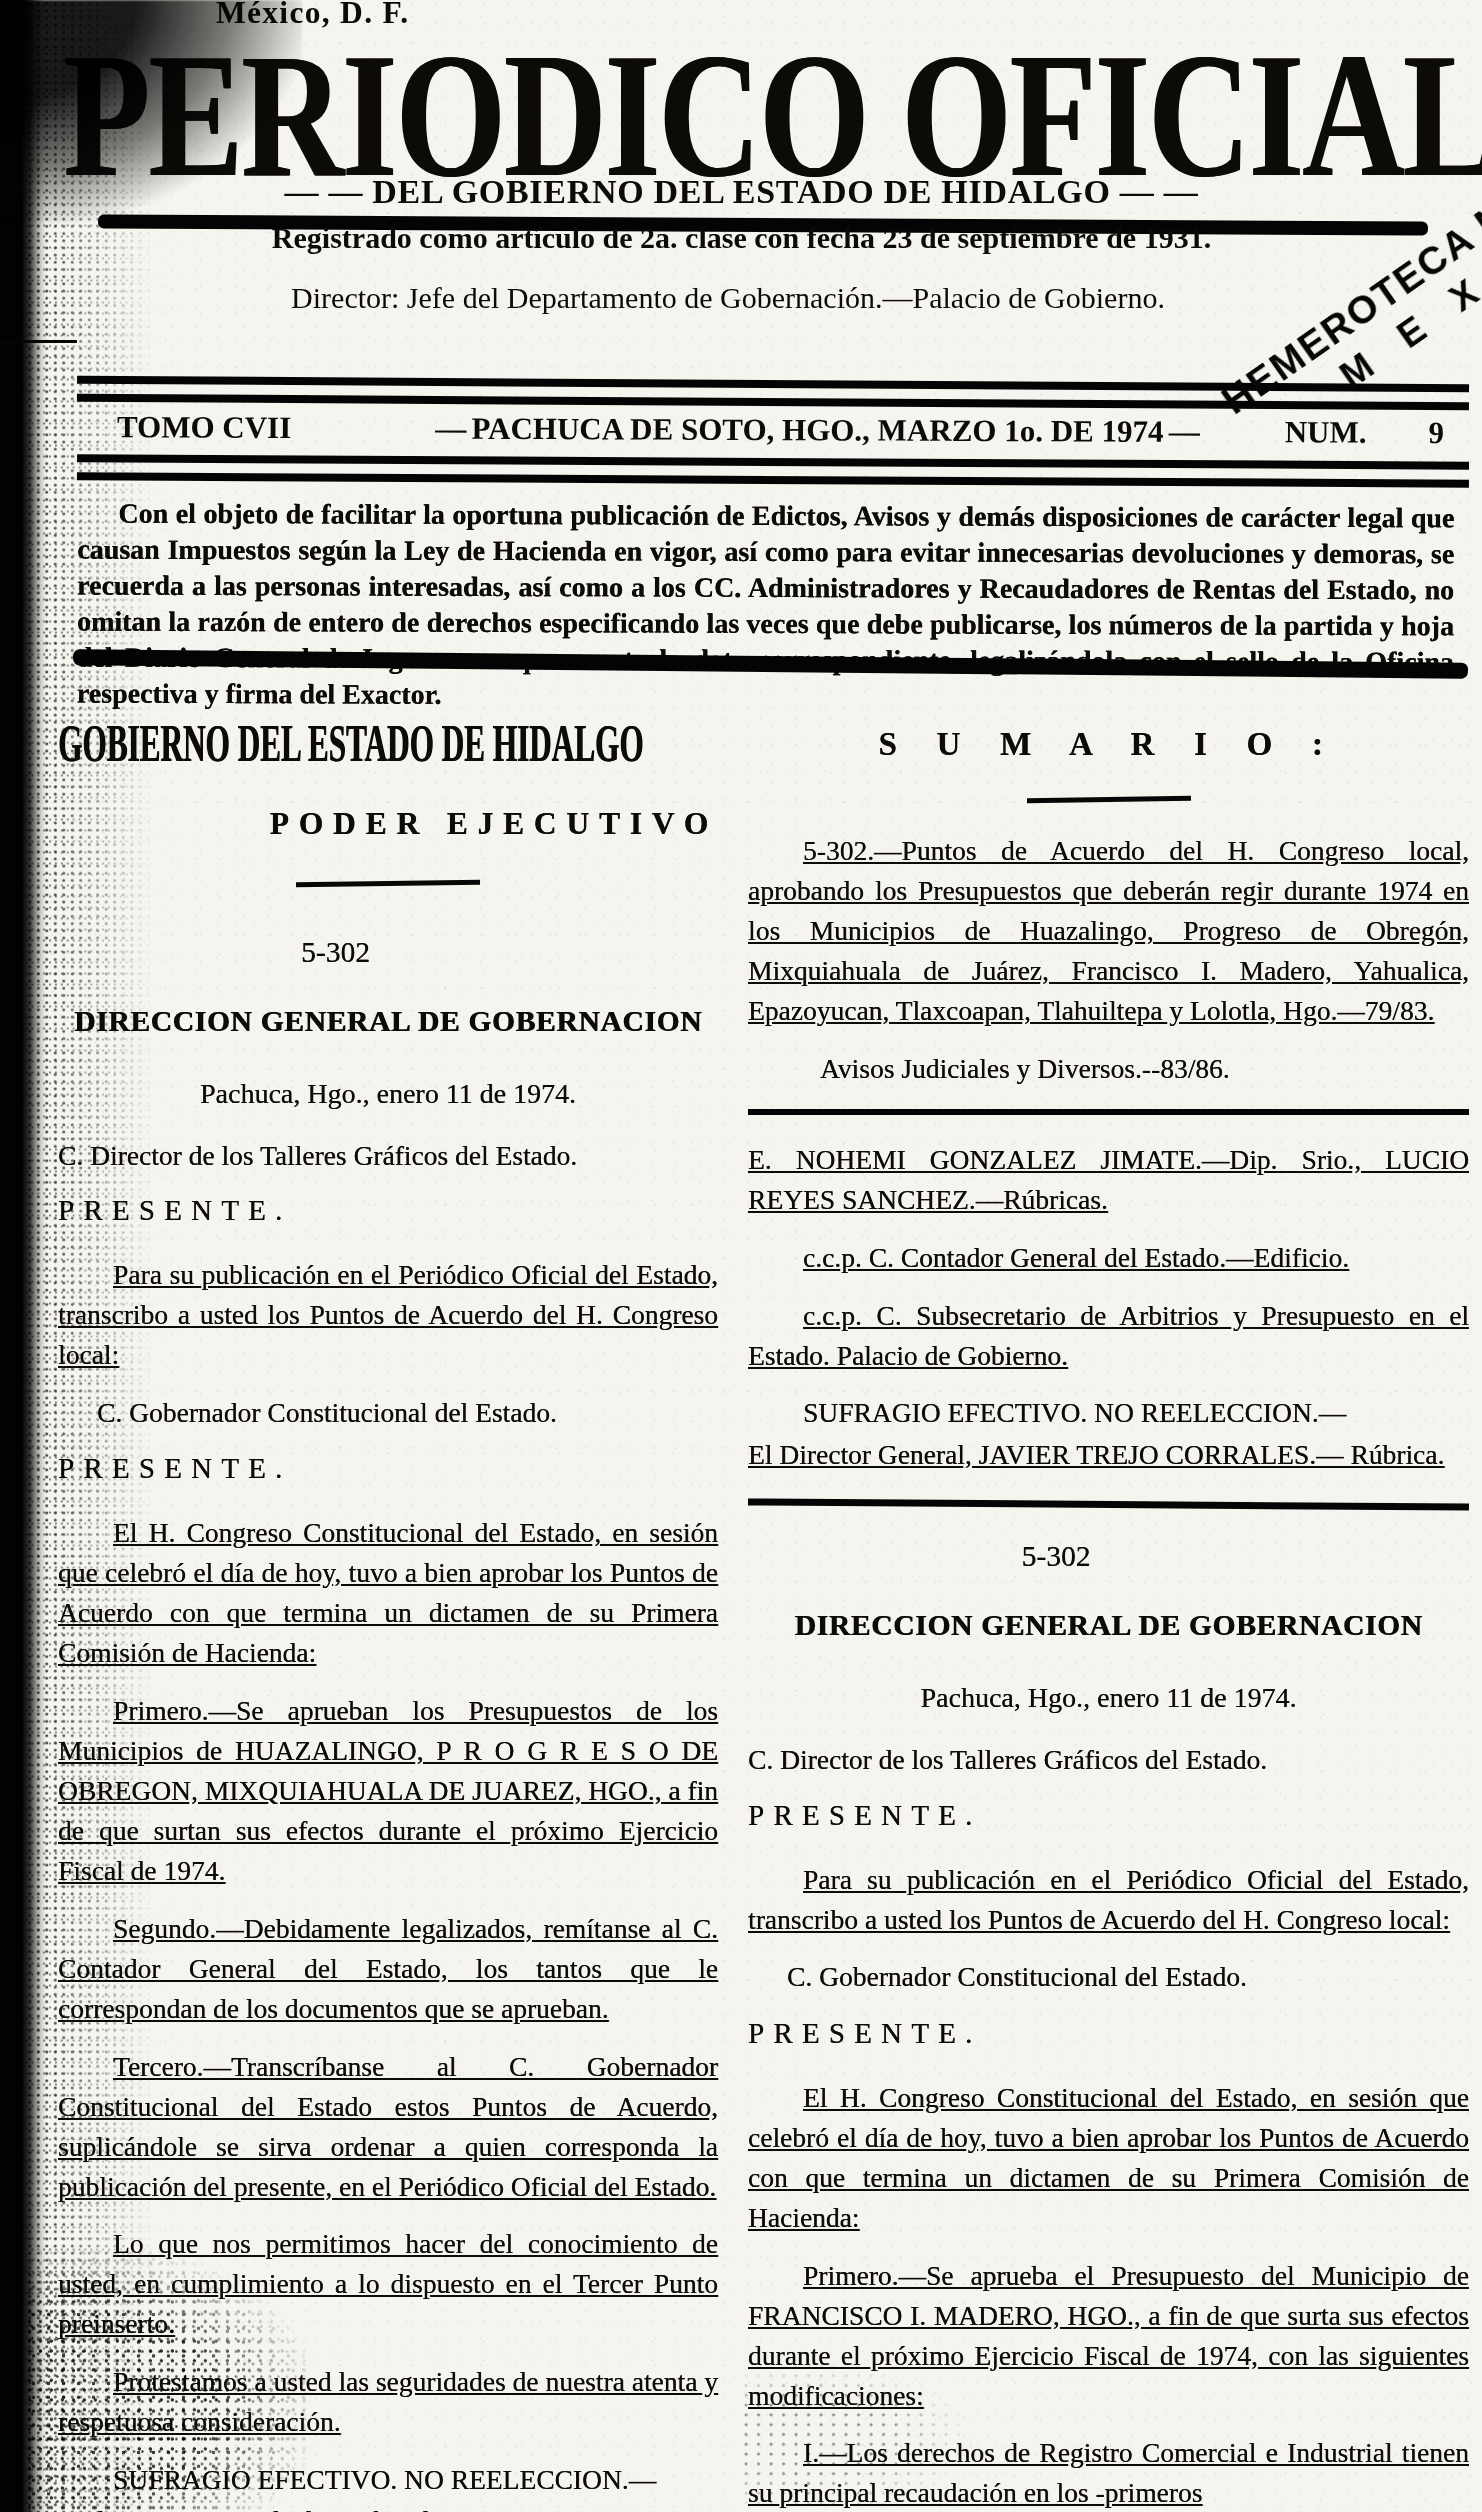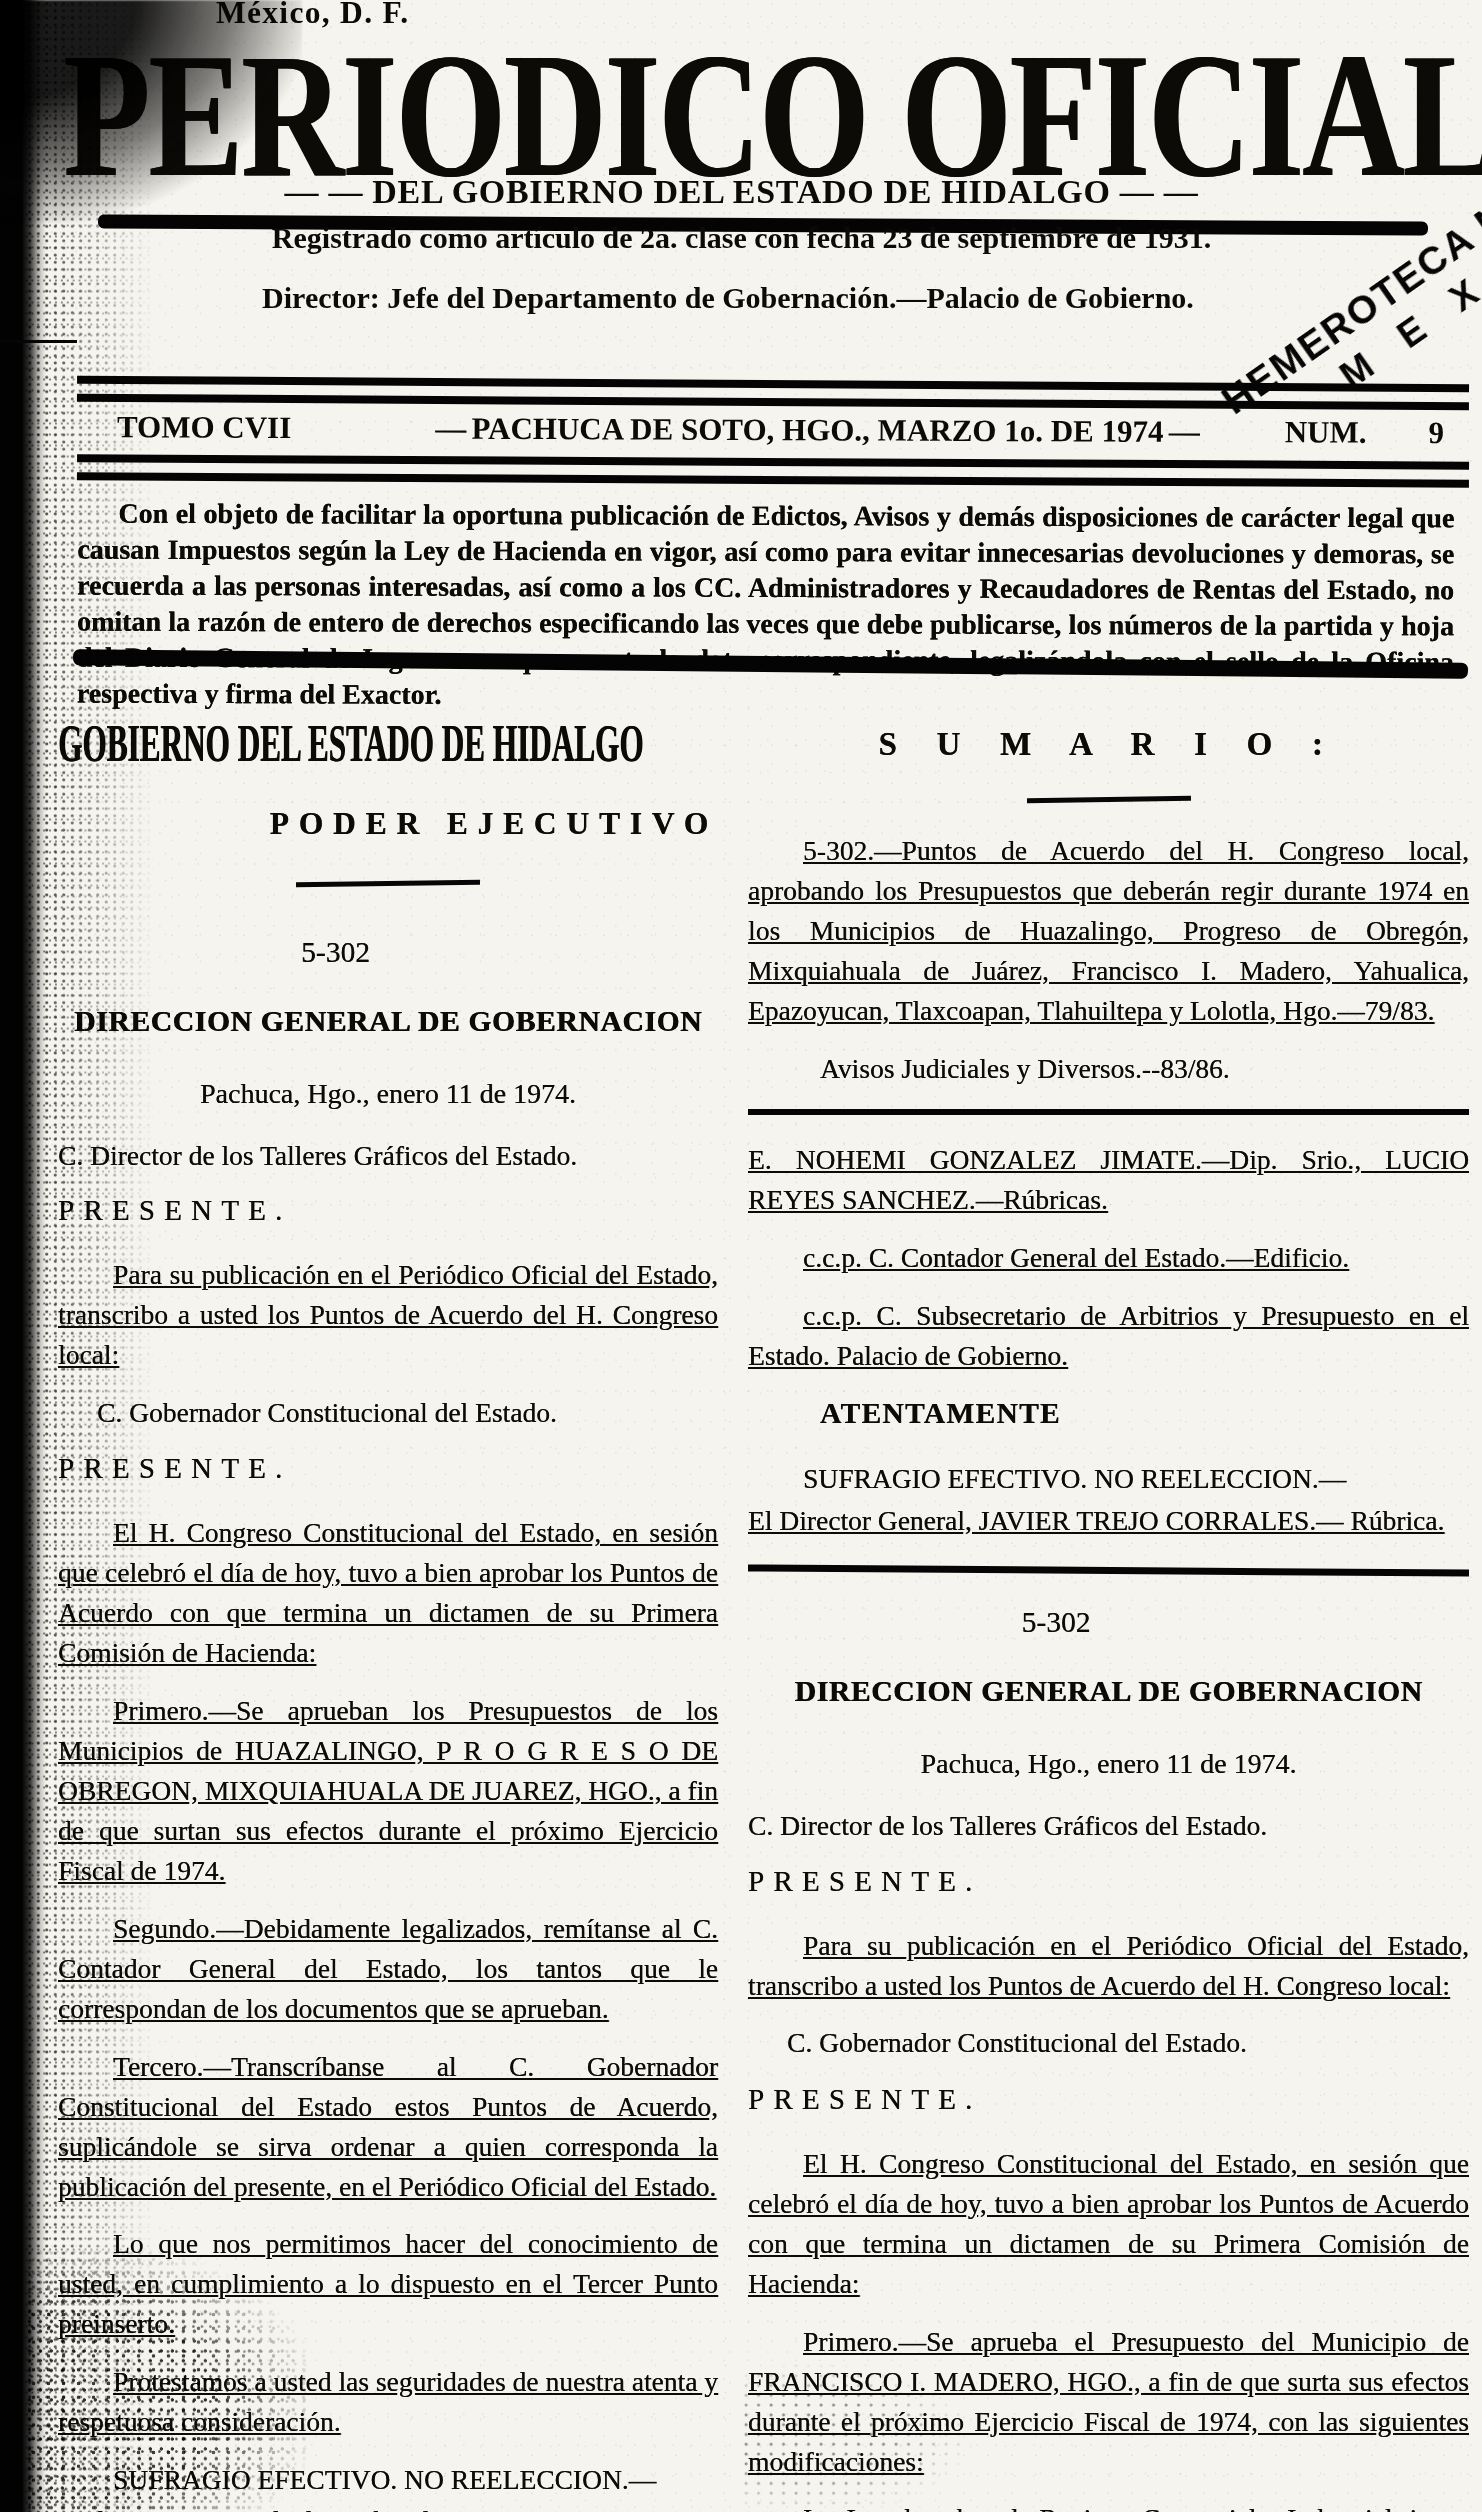--- a/index.html
+++ b/index.html
@@ -47,21 +47,21 @@
   .masthead { position:absolute; left:63px; top:26px; font-size:178px; line-height:1; font-weight:bold;
     white-space:nowrap; transform:scaleX(.8); transform-origin:left top; letter-spacing:-2.6px;
     text-shadow:1.3px 0 0 var(--ink); }
   .subtitle { position:absolute; left:0; top:173px; width:1483px; text-align:center;
     font-size:34px; font-weight:bold; letter-spacing:0.7px; }
   .rule-thick-a { position:absolute; left:98px; top:218px; width:1330px; height:13.8px; background:#040404;
     border-radius:5.9px; transform:rotate(.3deg); }
   .registration { position:absolute; left:0; top:221px; width:1483px; text-align:center;
     font-size:30px; font-weight:bold; }
   .director-line { position:absolute; left:0; top:281px; width:1456px; text-align:center;
-    font-size:30px; font-weight:bold; }
+    font-size:30px; font-weight:normal; }
   .stamp { position:absolute; left:1214px; top:387px; transform:rotate(-35deg); transform-origin:left top;
     font-family:"Liberation Sans","DejaVu Sans",sans-serif; font-weight:bold; color:#060606;
     white-space:nowrap; filter:blur(0.3px); }
   .stamp-l1 { font-size:39px; letter-spacing:2px; }
   .stamp-l2 { font-size:37px; letter-spacing:14.4px; margin-left:111px; margin-top:3.9px; }
   .rule-double { position:absolute; left:77px; width:1392px; height:26px; border-top:8.5px solid #040404;
     border-bottom:8.5px solid #040404; }
   .rd1 { top:380px; transform:rotate(.35deg); }
   .rd2 { top:458px; transform:rotate(.3deg); }
   .volume-row { position:absolute; left:0; top:412px; width:1483px; display:flex; align-items:baseline;
@@ -165,21 +165,20 @@
 
     <div class="col col-right">
       <div class="sumario-title">S U M A R I O :</div>
       <div class="short-rule sumario-rule"></div>
       <p class="para">5-302.—Puntos de Acuerdo del H. Congreso local, aprobando los Presupuestos que deberán regir durante 1974 en los Municipios de Huazalingo, Progreso de Obregón, Mixquiahuala de Juárez, Francisco I. Madero, Yahualica, Epazoyucan, Tlaxcoapan, Tlahuiltepa y Lolotla, Hgo.—79/83.</p>
       <div class="line sumario-entry2">Avisos Judiciales y Diversos.--83/86.</div>
       <div class="col-rule"></div>
       <p class="para no-indent">E. NOHEMI GONZALEZ JIMATE.—Dip. Srio., LUCIO REYES SANCHEZ.—Rúbricas.</p>
       <p class="para">c.c.p. C. Contador General del Estado.—Edificio.</p>
       <p class="para">c.c.p. C. Subsecretario de Arbitrios y Presupuesto en el Estado. Palacio de Gobierno.</p>
-      <div class="atent">ATENTAMENTE</div>
       <div class="sufragio-line">SUFRAGIO EFECTIVO. NO REELECCION.—</div>
       <p class="para no-indent">El Director General, JAVIER TREJO CORRALES.— Rúbrica.</p>
       <div class="col-rule r2"></div>
       <div class="doc-num">5-302</div>
       <div class="office">DIRECCION GENERAL DE GOBERNACION</div>
       <div class="dateline">Pachuca, Hgo., enero 11 de 1974.</div>
       <div class="line addressee">C. Director de los Talleres Gráficos del Estado.</div>
       <div class="line presente">PRESENTE.</div>
       <p class="para">Para su publicación en el Periódico Oficial del Estado, transcribo a usted los Puntos de Acuerdo del H. Congreso local:</p>
       <div class="line addressee-ind">C. Gobernador Constitucional del Estado.</div>

